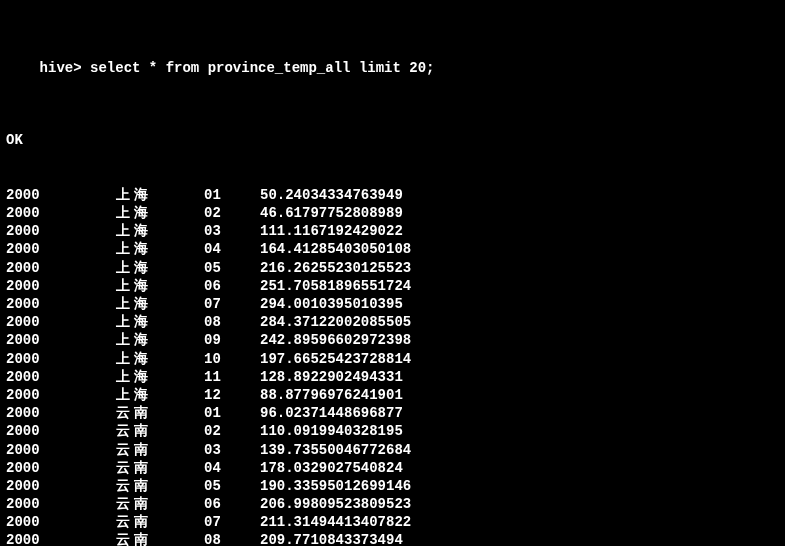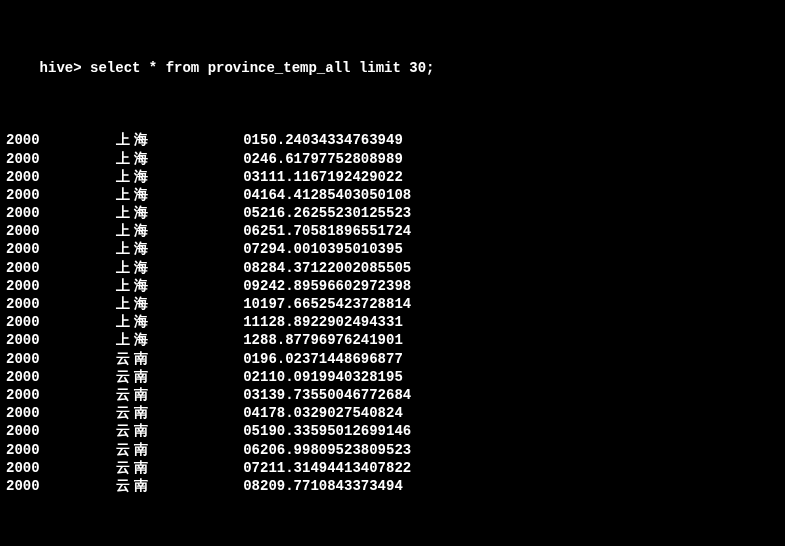--- a/index.html
+++ b/index.html
@@ -22,24 +22,25 @@
   .prompt-line span {
     white-space: pre;
     font-family: Liberation Mono, monospace;
   }
   .row span {
     display: inline-block;
     white-space: pre;
   }
   .col-year  { width: 64px; }
   .col-prov  { width: 88px; letter-spacing: 4px; margin-left: 46px; }
-  .col-month { width: 56px; text-align: right; }
+  .col-month { width: 56px; }
   .col-val   { }
 </style>
 </head>
 <body>
 
 <div class="terminal">
   <div class="prompt-line">
-    <span>hive&gt; </span><span>select * from province_temp_all limit 30;</span>
+    <span>hive&gt; </span><span>select * from province_temp_all limit 20;</span>
   </div>
+  <div>OK</div>
   <div id="rows-container"><div class="row"><span class="col-year">2000</span><span class="col-prov">上海</span><span class="col-month">01</span><span class="col-val">50.24034334763949</span></div><div class="row"><span class="col-year">2000</span><span class="col-prov">上海</span><span class="col-month">02</span><span class="col-val">46.61797752808989</span></div><div class="row"><span class="col-year">2000</span><span class="col-prov">上海</span><span class="col-month">03</span><span class="col-val">111.1167192429022</span></div><div class="row"><span class="col-year">2000</span><span class="col-prov">上海</span><span class="col-month">04</span><span class="col-val">164.41285403050108</span></div><div class="row"><span class="col-year">2000</span><span class="col-prov">上海</span><span class="col-month">05</span><span class="col-val">216.26255230125523</span></div><div class="row"><span class="col-year">2000</span><span class="col-prov">上海</span><span class="col-month">06</span><span class="col-val">251.70581896551724</span></div><div class="row"><span class="col-year">2000</span><span class="col-prov">上海</span><span class="col-month">07</span><span class="col-val">294.0010395010395</span></div><div class="row"><span class="col-year">2000</span><span class="col-prov">上海</span><span class="col-month">08</span><span class="col-val">284.37122002085505</span></div><div class="row"><span class="col-year">2000</span><span class="col-prov">上海</span><span class="col-month">09</span><span class="col-val">242.89596602972398</span></div><div class="row"><span class="col-year">2000</span><span class="col-prov">上海</span><span class="col-month">10</span><span class="col-val">197.66525423728814</span></div><div class="row"><span class="col-year">2000</span><span class="col-prov">上海</span><span class="col-month">11</span><span class="col-val">128.8922902494331</span></div><div class="row"><span class="col-year">2000</span><span class="col-prov">上海</span><span class="col-month">12</span><span class="col-val">88.87796976241901</span></div><div class="row"><span class="col-year">2000</span><span class="col-prov">云南</span><span class="col-month">01</span><span class="col-val">96.02371448696877</span></div><div class="row"><span class="col-year">2000</span><span class="col-prov">云南</span><span class="col-month">02</span><span class="col-val">110.0919940328195</span></div><div class="row"><span class="col-year">2000</span><span class="col-prov">云南</span><span class="col-month">03</span><span class="col-val">139.73550046772684</span></div><div class="row"><span class="col-year">2000</span><span class="col-prov">云南</span><span class="col-month">04</span><span class="col-val">178.0329027540824</span></div><div class="row"><span class="col-year">2000</span><span class="col-prov">云南</span><span class="col-month">05</span><span class="col-val">190.33595012699146</span></div><div class="row"><span class="col-year">2000</span><span class="col-prov">云南</span><span class="col-month">06</span><span class="col-val">206.99809523809523</span></div><div class="row"><span class="col-year">2000</span><span class="col-prov">云南</span><span class="col-month">07</span><span class="col-val">211.31494413407822</span></div><div class="row"><span class="col-year">2000</span><span class="col-prov">云南</span><span class="col-month">08</span><span class="col-val">209.7710843373494</span></div></div>
 </div>
 
 </body></html>

